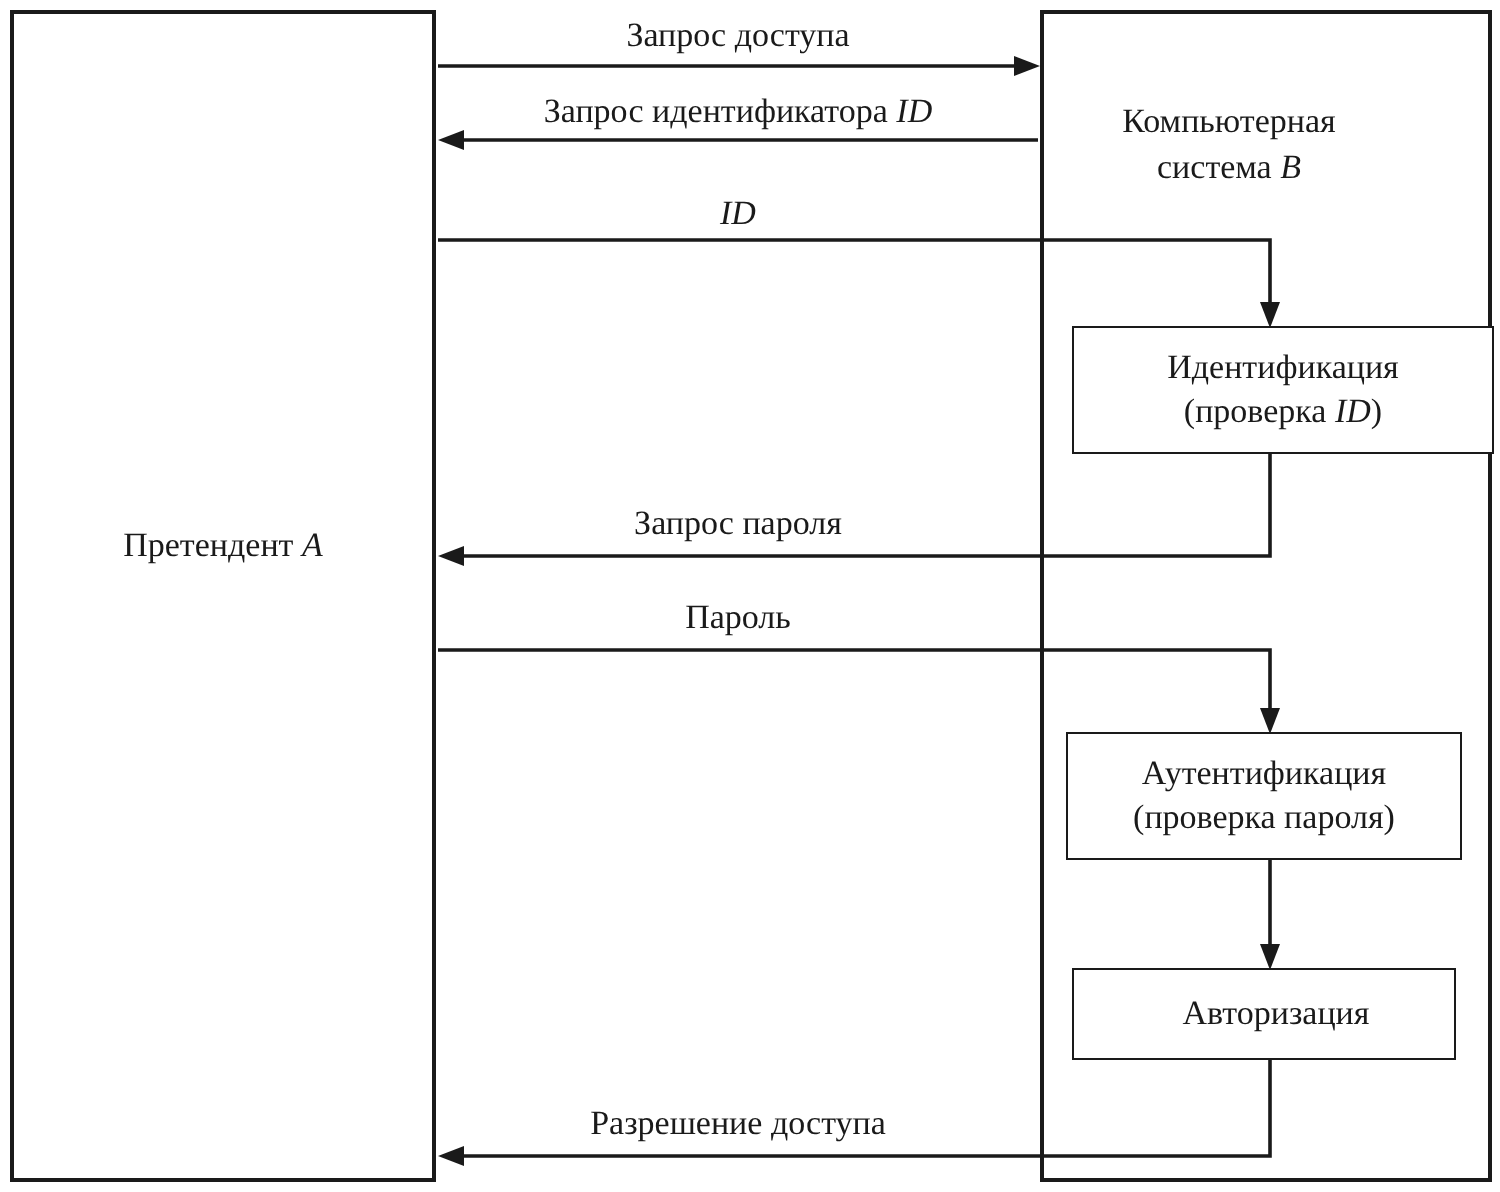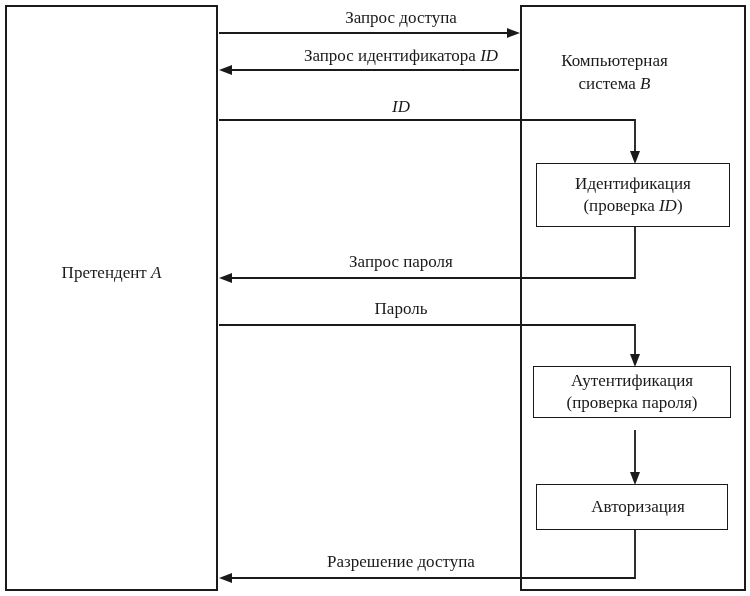--- a/index.html
+++ b/index.html
@@ -33,21 +33,20 @@
     z-index: 3;
   }
   .msg-label {
     position: absolute;
     left: 218px;
     width: 302px;
     text-align: center;
     line-height: 1.2;
     z-index: 4;
     background: transparent;
-    padding-left: 32px;
   }
   .block-label {
     position: absolute;
     text-align: center;
     line-height: 1.35;
     z-index: 3;
   }
   .arrow-layer {
     position: absolute;
     left: 0; top: 0;
@@ -89,26 +88,26 @@
     <path d="M 219 325 L 635 325 L 635 355" stroke="#1a1a1a" stroke-width="1.8" fill="none"></path>
     <polygon points="635,367 630,354 640,354" fill="#1a1a1a"></polygon>
 
     <path d="M 635 430 L 635 472" stroke="#1a1a1a" stroke-width="1.8" fill="none"></path>
     <polygon points="635,485 630,472 640,472" fill="#1a1a1a"></polygon>
 
     <path d="M 635 530 L 635 578 L 231 578" stroke="#1a1a1a" stroke-width="1.8" fill="none"></path>
     <polygon points="219,578 232,573 232,583" fill="#1a1a1a"></polygon>
   </svg>
 
-  <div class="inner-box" style="left:536px; top:163px; width:194px; height:64px;">
+  <div class="inner-box" style="left:536px; top:163px; width:211px; height:64px;">
     <div>Идентификация</div>
     <div><span>(проверка </span><i>ID</i><span>)</span></div>
   </div>
 
-  <div class="inner-box" style="left:533px; top:366px; width:198px; height:52px;">
+  <div class="inner-box" style="left:533px; top:366px; width:198px; height:64px;">
     <div>Аутентификация</div>
     <div>(проверка пароля)</div>
   </div>
 
   <div class="inner-box" style="left:536px; top:484px; width:192px; height:46px;padding-left:12px;">
     <div>Авторизация</div>
   </div>
 
   <div class="msg-label" style="top:8px;">Запрос доступа</div>
 

